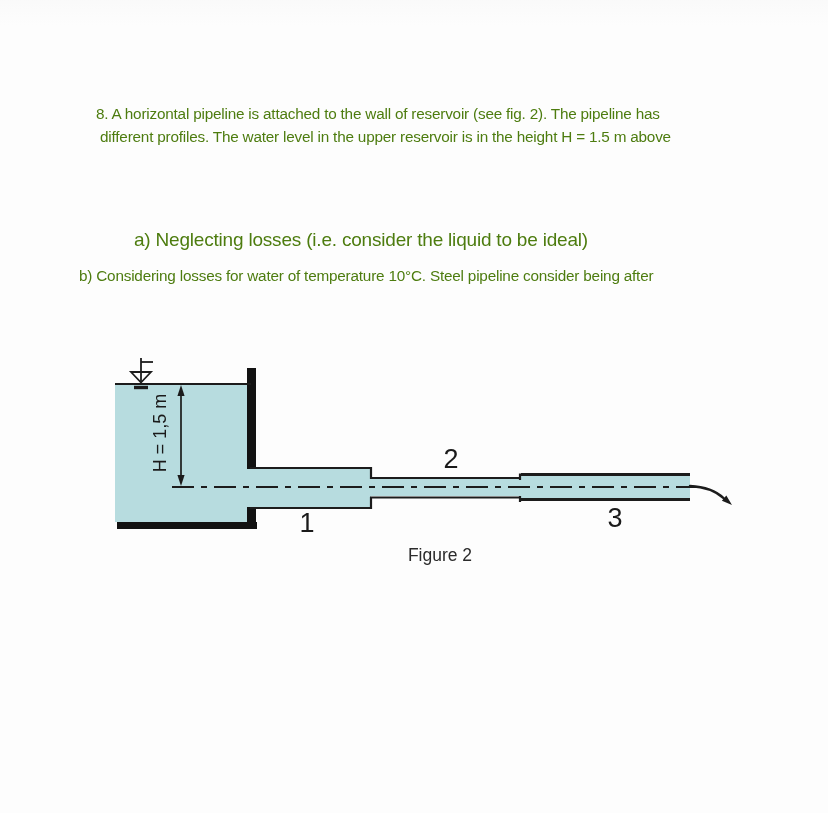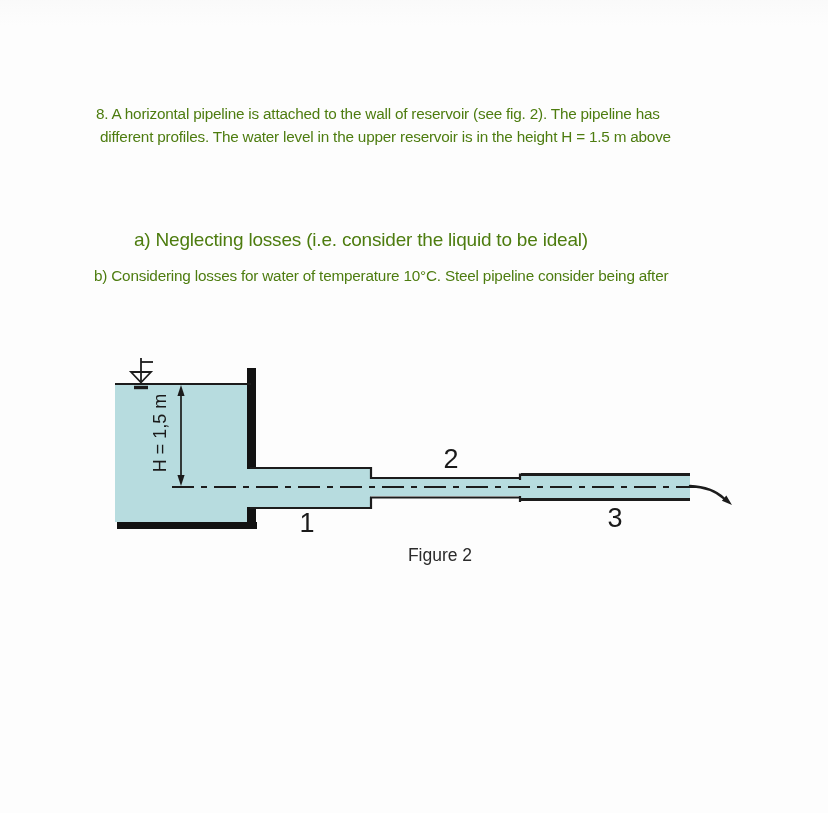--- a/index.html
+++ b/index.html
@@ -42,21 +42,21 @@
     top: 228px;
     width: 660px;
     font-size: 19px;
     line-height: 23.4px;
     letter-spacing: -0.2px;
     margin-left: 40px;
   }
 
   .item-b {
     position: absolute;
-    left: 94px;
+    left: 79px;
     top: 264px;
     width: 660px;
     font-size: 15.3px;
     line-height: 23.4px;
     letter-spacing: -0.2px;
   }
   .item-b .cont { margin-left: 6px; }
 
   .figure-wrap {
     position: absolute;

